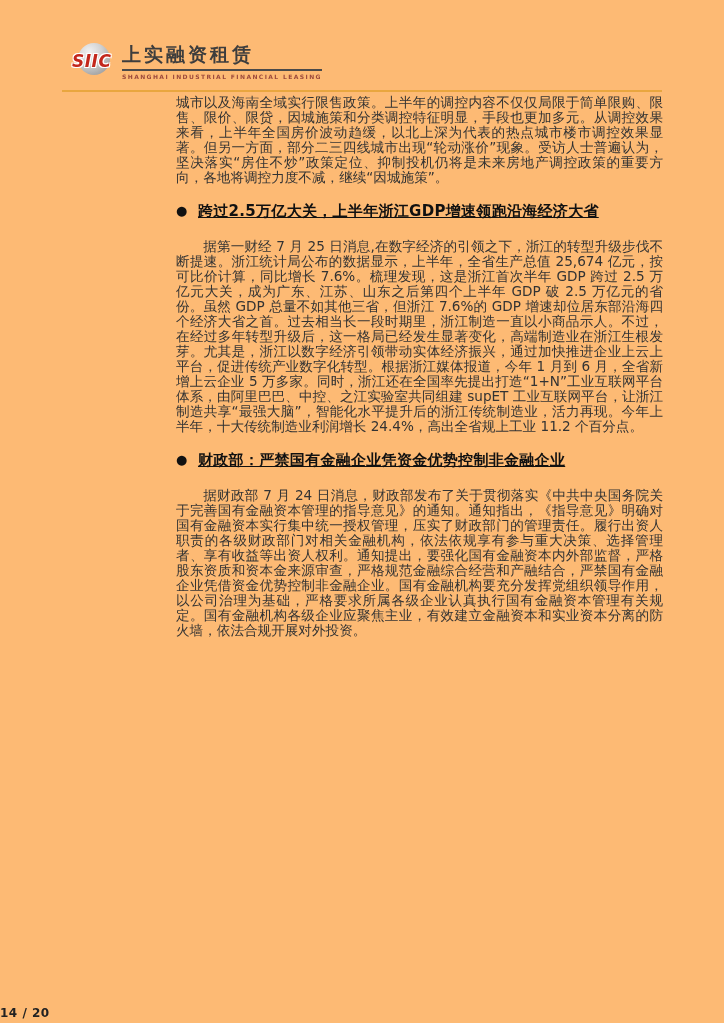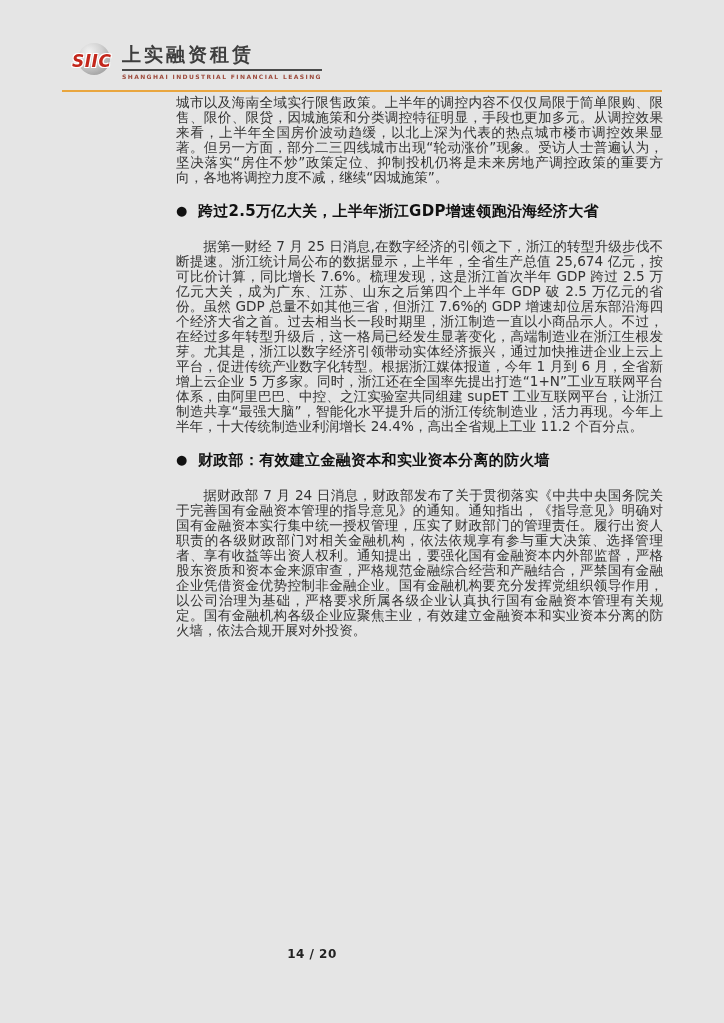--- a/index.html
+++ b/index.html
@@ -5,21 +5,21 @@
   * { margin: 0; padding: 0; box-sizing: border-box; }
   html, body { background: #ffffff; }
   body {
     font-family: "DejaVu Sans", "Liberation Sans", sans-serif;
     width: 724px; height: 1023px;
     position: relative;
     color: #333;
   }
   .page {
     position: absolute; inset: 0;
-    background: #e5e5e5;
+    background: #fdba74;
     overflow: hidden;
   }
 
   
   .header { position: absolute; left: 0; top: 0; width: 724px; height: 94px; }
   .logo { position: absolute; left: 72px; top: 42px; display: flex; align-items: flex-start; }
   .logo-mark { position: relative; width: 42px; height: 36px; flex: 0 0 auto; }
   .sphere {
     position: absolute; left: 6px; top: 1px;
     width: 32px; height: 32px; border-radius: 50%;
@@ -65,26 +65,25 @@
     display: flex; align-items: baseline;
     margin-top: 15px; margin-bottom: 16px;
     font-size: 15px; font-weight: 700; color: #111;
     line-height: 22px;
   }
   .bullet {
     flex: 0 0 22px; width: 22px;
     font-size: 13px; color: #111;
     transform: translateY(-1px);
   }
-  .heading-text { flex: 1; letter-spacing: 0.3px; }
+  .heading-text { flex: 1; letter-spacing: 0.3px; text-decoration: underline; }
 
   
   .footer {
-    position: absolute; left: 0; top: 943px; width: 624px;
-    text-align: center;
+    position: absolute; left: 0; top: 1002px; width: 624px;
   }
   .page-number {
     font-size: 12px; font-weight: 700; color: #222;
     letter-spacing: 0.5px;
   }
 </style>
 </head>
 <body>
 
 <div class="page">
@@ -108,21 +107,21 @@
     <p class="para">城市以及海南全域实行限售政策。上半年的调控内容不仅仅局限于简单限购、限售、限价、限贷，因城施策和分类调控特征明显，手段也更加多元。从调控效果来看，上半年全国房价波动趋缓，以北上深为代表的热点城市楼市调控效果显著。但另一方面，部分二三四线城市出现“轮动涨价”现象。受访人士普遍认为，坚决落实“房住不炒”政策定位、抑制投机仍将是未来房地产调控政策的重要方向，各地将调控力度不减，继续“因城施策”。</p>
 
     <div class="section-heading">
       <span class="bullet">●</span>
       <span class="heading-text">跨过2.5万亿大关，上半年浙江GDP增速领跑沿海经济大省</span>
     </div>
     <p class="para indented">据第一财经 7 月 25 日消息,在数字经济的引领之下，浙江的转型升级步伐不断提速。浙江统计局公布的数据显示，上半年，全省生产总值 25,674 亿元，按可比价计算，同比增长 7.6%。梳理发现，这是浙江首次半年 GDP 跨过 2.5 万亿元大关，成为广东、江苏、山东之后第四个上半年 GDP 破 2.5 万亿元的省份。虽然 GDP 总量不如其他三省，但浙江 7.6%的 GDP 增速却位居东部沿海四个经济大省之首。过去相当长一段时期里，浙江制造一直以小商品示人。不过，在经过多年转型升级后，这一格局已经发生显著变化，高端制造业在浙江生根发芽。尤其是，浙江以数字经济引领带动实体经济振兴，通过加快推进企业上云上平台，促进传统产业数字化转型。根据浙江媒体报道，今年 1 月到 6 月，全省新增上云企业 5 万多家。同时，浙江还在全国率先提出打造“1+N”工业互联网平台体系，由阿里巴巴、中控、之江实验室共同组建 supET 工业互联网平台，让浙江制造共享“最强大脑”，智能化水平提升后的浙江传统制造业，活力再现。今年上半年，十大传统制造业利润增长 24.4%，高出全省规上工业 11.2 个百分点。</p>
 
     <div class="section-heading">
       <span class="bullet">●</span>
-      <span class="heading-text">财政部：有效建立金融资本和实业资本分离的防火墙</span>
+      <span class="heading-text">财政部：严禁国有金融企业凭资金优势控制非金融企业</span>
     </div>
     <p class="para indented">据财政部 7 月 24 日消息，财政部发布了关于贯彻落实《中共中央国务院关于完善国有金融资本管理的指导意见》的通知。通知指出，《指导意见》明确对国有金融资本实行集中统一授权管理，压实了财政部门的管理责任。履行出资人职责的各级财政部门对相关金融机构，依法依规享有参与重大决策、选择管理者、享有收益等出资人权利。通知提出，要强化国有金融资本内外部监督，严格股东资质和资本金来源审查，严格规范金融综合经营和产融结合，严禁国有金融企业凭借资金优势控制非金融企业。国有金融机构要充分发挥党组织领导作用，以公司治理为基础，严格要求所属各级企业认真执行国有金融资本管理有关规定。国有金融机构各级企业应聚焦主业，有效建立金融资本和实业资本分离的防火墙，依法合规开展对外投资。</p>
 
   </div>
 
   <div class="footer">
     <span class="page-number">14 / 20</span>
   </div>
 
 </div>

